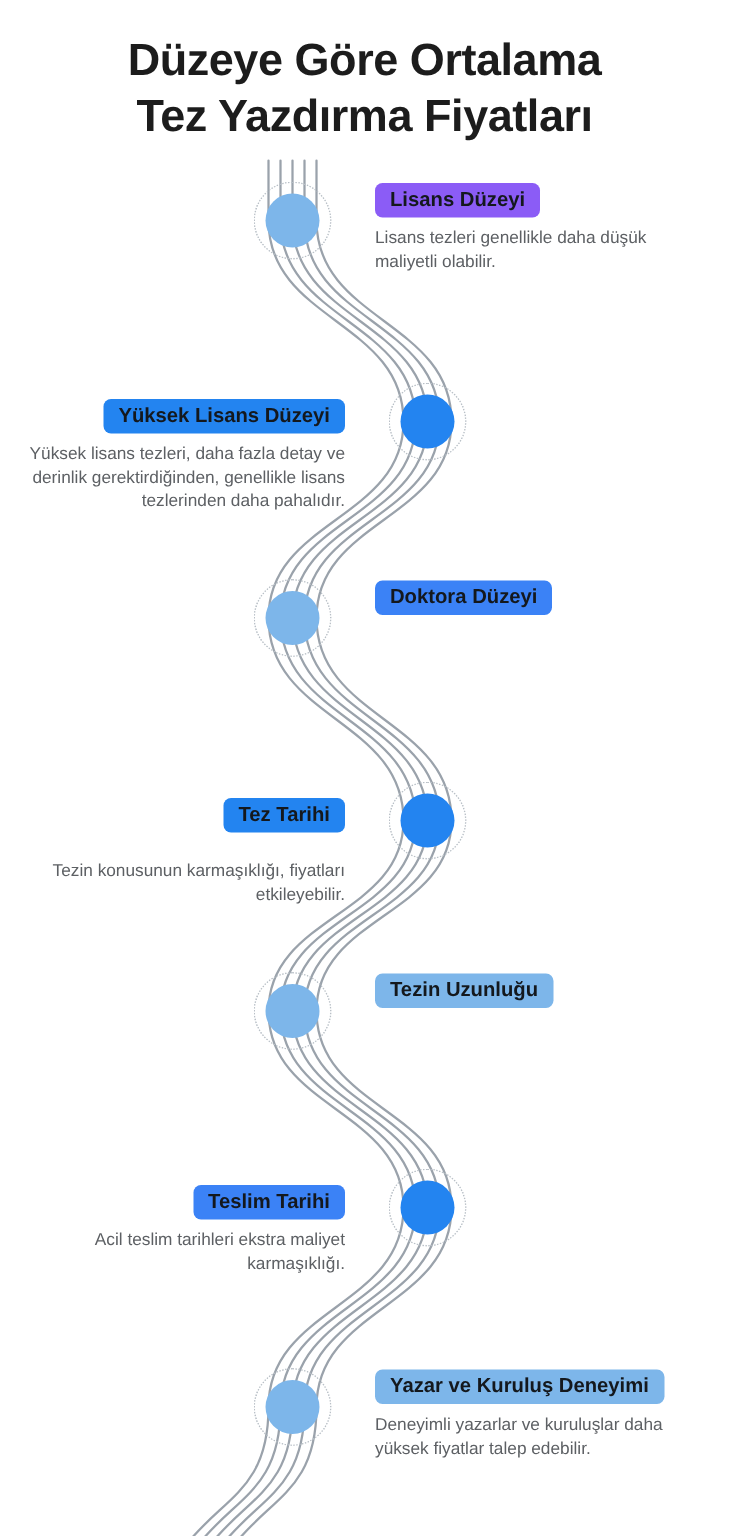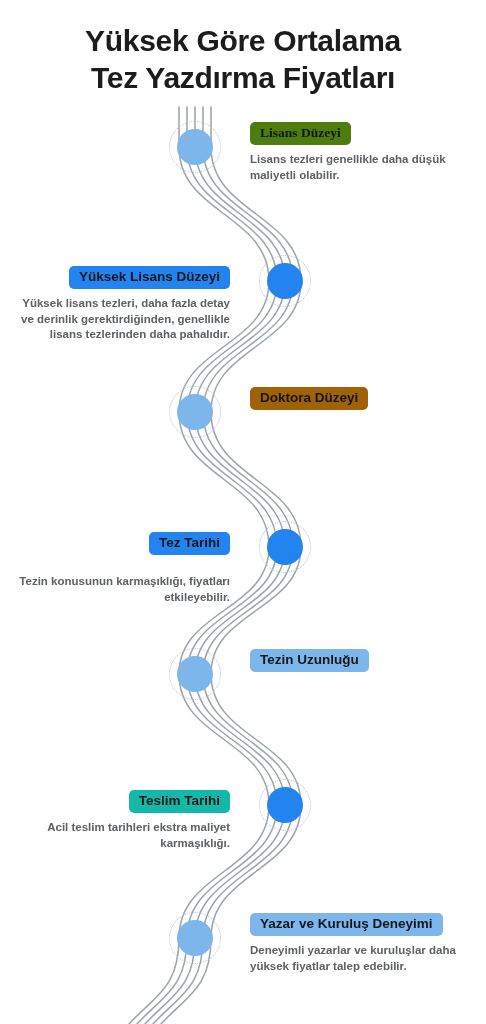--- a/index.html
+++ b/index.html
@@ -84,32 +84,32 @@
     color:#14181d;
     line-height:16px;
     white-space:nowrap;
   }
   .badge.light { background:#7db6ea; }
   .badge.dark  { background:#2384f0;margin-top:10px; }
 
   .desc {
     margin-top:7px;
     font-size:11.5px;
-    font-weight:bold;
+    font-weight:normal;
     line-height:15.5px;
     color:#5d6064;
   }
 </style>
 </head>
 <body>
 
 <div id="infographic">
 
   <div class="title-block">
-    <div class="title-line">Yüksek Göre Ortalama</div>
+    <div class="title-line">Düzeye Göre Ortalama</div>
     <div class="title-line">Tez Yazdırma Fiyatları</div>
   </div>
 
   <svg id="ribbon" viewBox="0 0 486 1024" preserveAspectRatio="none" aria-hidden="true">
     <g id="ribbon-lines">
         <path d="M 179 107 L 179 147 C 179 214, 269 214, 269 281 C 269 346.5, 179 346.5, 179 412 C 179 479.5, 269 479.5, 269 547 C 269 610.5, 179 610.5, 179 674 C 179 739.5, 269 739.5, 269 805 C 269 871.5, 179 871.5, 179 938 C 179 993, 149 998, 124 1030" stroke="#9aa2ab"></path>
         <path d="M 187 107 L 187 147 C 187 214, 277 214, 277 281 C 277 346.5, 187 346.5, 187 412 C 187 479.5, 277 479.5, 277 547 C 277 610.5, 187 610.5, 187 674 C 187 739.5, 277 739.5, 277 805 C 277 871.5, 187 871.5, 187 938 C 187 993, 157 998, 132 1030" stroke="#9aa2ab"></path>
         <path d="M 195 107 L 195 147 C 195 214, 285 214, 285 281 C 285 346.5, 195 346.5, 195 412 C 195 479.5, 285 479.5, 285 547 C 285 610.5, 195 610.5, 195 674 C 195 739.5, 285 739.5, 285 805 C 285 871.5, 195 871.5, 195 938 C 195 993, 165 998, 140 1030" stroke="#9aa2ab"></path>
         <path d="M 203 107 L 203 147 C 203 214, 293 214, 293 281 C 293 346.5, 203 346.5, 203 412 C 203 479.5, 293 479.5, 293 547 C 293 610.5, 203 610.5, 203 674 C 203 739.5, 293 739.5, 293 805 C 293 871.5, 203 871.5, 203 938 C 203 993, 173 998, 148 1030" stroke="#9aa2ab"></path>
         <path d="M 211 107 L 211 147 C 211 214, 301 214, 301 281 C 301 346.5, 211 346.5, 211 412 C 211 479.5, 301 479.5, 301 547 C 301 610.5, 211 610.5, 211 674 C 211 739.5, 301 739.5, 301 805 C 301 871.5, 211 871.5, 211 938 C 211 993, 181 998, 156 1030" stroke="#9aa2ab"></path>
@@ -133,22 +133,22 @@
         <div class="node-dot light" style="background: rgb(125, 182, 234);"></div>
       </div>
       <div class="node" style="left: 285px; top: 805px;">
         <div class="node-dot dark" style="background: rgb(35, 132, 240);"></div>
       </div>
       <div class="node" style="left: 195px; top: 938px;">
         <div class="node-dot light" style="background: rgb(125, 182, 234);"></div>
       </div>
     </div>
   <div id="text-layer">
-      <div class="item-text right" style="left: 250px; width: 224px; top: 122px;"><span class="badge light" style="background: #4d7c0f; font-family: Liberation Serif, serif;">Lisans Düzeyi</span><div class="desc" style="color: rgb(93, 96, 100);">Lisans tezleri genellikle daha düşük maliyetli olabilir.</div></div>
+      <div class="item-text right" style="left: 250px; width: 224px; top: 122px;"><span class="badge light" style="background: #8b5cf6;">Lisans Düzeyi</span><div class="desc" style="color: rgb(93, 96, 100);">Lisans tezleri genellikle daha düşük maliyetli olabilir.</div></div>
       <div class="item-text left" style="left: 12px; width: 218px; top: 256px;"><span class="badge dark" style="background: rgb(35, 132, 240);">Yüksek Lisans Düzeyi</span><div class="desc" style="color: rgb(93, 96, 100);">Yüksek lisans tezleri, daha fazla detay ve derinlik gerektirdiğinden, genellikle lisans tezlerinden daha pahalıdır.</div></div>
-      <div class="item-text right" style="left: 250px; width: 224px; top: 387px;"><span class="badge light" style="background: #a16207;">Doktora Düzeyi</span></div>
+      <div class="item-text right" style="left: 250px; width: 224px; top: 387px;"><span class="badge light" style="background: #3b82f6;">Doktora Düzeyi</span></div>
       <div class="item-text left" style="left: 12px; width: 218px; top: 522px;"><span class="badge dark" style="background: rgb(35, 132, 240);">Tez Tarihi</span><div class="desc" style="color: rgb(93, 96, 100); margin-top: 19px;">Tezin konusunun karmaşıklığı, fiyatları etkileyebilir.</div></div>
       <div class="item-text right" style="left: 250px; width: 224px; top: 649px;"><span class="badge light" style="background: rgb(125, 182, 234); text-align: center;">Tezin Uzunluğu</span></div>
-      <div class="item-text left" style="left: 12px; width: 218px; top: 780px;"><span class="badge dark" style="background: #14b8a6;">Teslim Tarihi</span><div class="desc" style="color: rgb(93, 96, 100);">Acil teslim tarihleri ekstra maliyet karmaşıklığı.</div></div>
+      <div class="item-text left" style="left: 12px; width: 218px; top: 780px;"><span class="badge dark" style="background: #3b82f6;">Teslim Tarihi</span><div class="desc" style="color: rgb(93, 96, 100);">Acil teslim tarihleri ekstra maliyet karmaşıklığı.</div></div>
       <div class="item-text right" style="left: 250px; width: 224px; top: 913px;"><span class="badge light" style="background: rgb(125, 182, 234);">Yazar ve Kuruluş Deneyimi</span><div class="desc" style="color: rgb(93, 96, 100);">Deneyimli yazarlar ve kuruluşlar daha yüksek fiyatlar talep edebilir.</div></div>
     </div>
 
 </div>
 
 </body></html>

